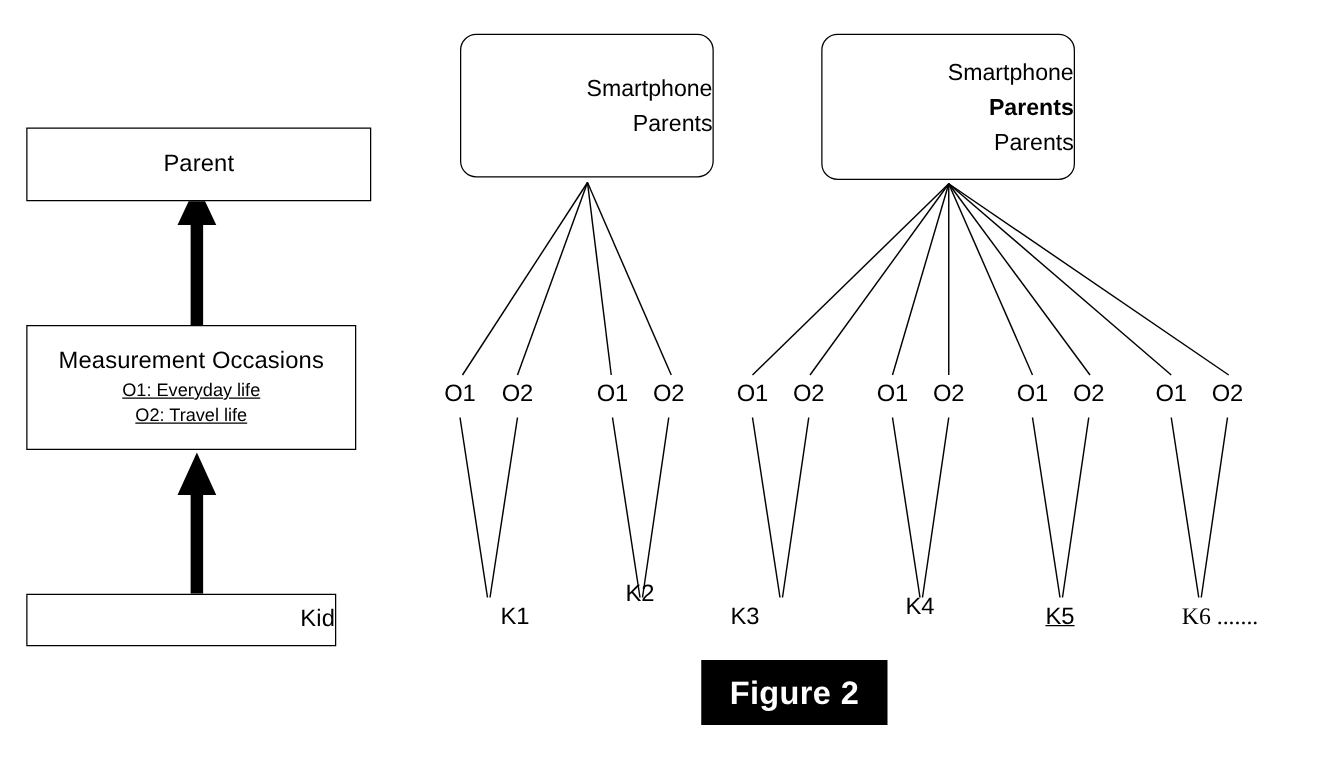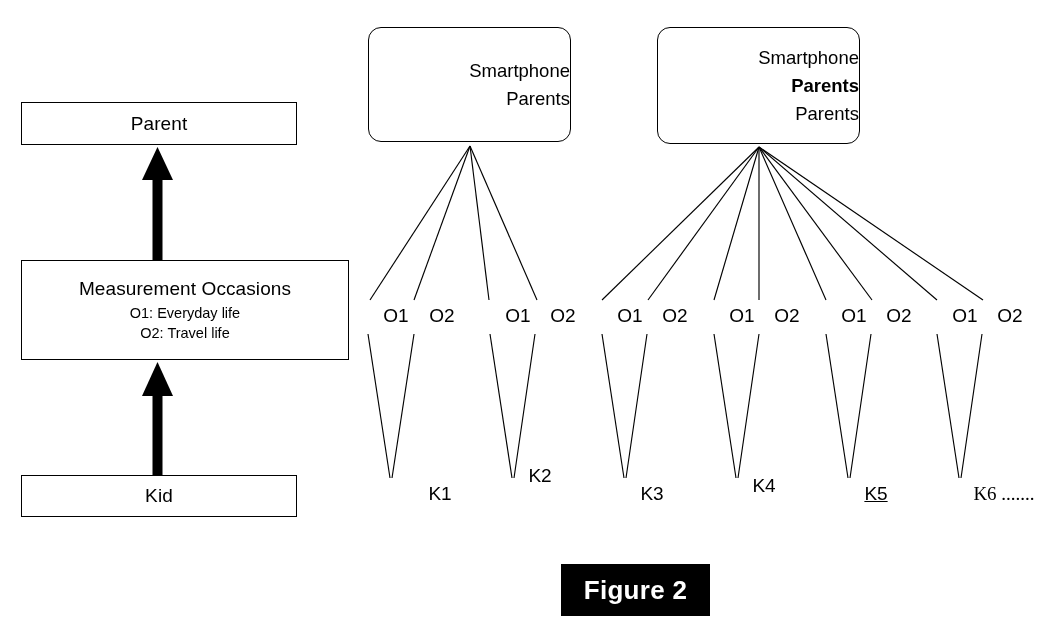--- a/index.html
+++ b/index.html
@@ -33,32 +33,33 @@
     position: absolute;
     box-sizing: border-box;
     border: 1.6px solid #000;
     background: #fff;
     display: flex;
     flex-direction: column;
     align-items: center;
     justify-content: center;
     text-align: center;
   }
-  .box-parent   { left: 21px;  top: 102px; width: 276px; height: 43px; }
-  .box-meas     { left: 21px;  top: 260px; width: 328px; height: 100px; }
-  .box-kid      { left: 21px;  top: 475px; width: 276px; height: 42px; }
+  .box-parent   { left: 21px;  top: 102px; width: 276px; height: 59px; }
+  .box-meas     { left: 21px;  top: 260px; width: 264px; height: 100px; }
+  .box-kid      { left: 21px;  top: 475px; width: 248px; height: 42px; align-items: flex-end; }
 
   .box-title {
     font-size: 19px;
     line-height: 24px;
     letter-spacing: .1px;
   }
   .box-sub {
     font-size: 14.5px;
     line-height: 20px;
+    text-decoration: underline;
   }
   .box-meas .box-title { margin-bottom: 2px; }
 
   
   .round-box {
     position: absolute;
     box-sizing: border-box;
     border: 1.6px solid #000;
     border-radius: 13px;
     background: #fff;
@@ -77,39 +78,37 @@
   .round-line.strong { font-weight: bold; }
 
   
   .node-label {
     position: absolute;
     transform: translate(-50%, -50%);
     font-size: 19px;
     line-height: 20px;
     white-space: nowrap;
     text-align: center;
-    margin-left: 28px;
   }
 
   
   .caption-banner {
     position: absolute;
     left: 561px;
     top: 528px;
     width: 149px;
     height: 52px;
     background: #000000;
     color: #ffffff;
     display: flex;
     align-items: center;
     justify-content: center;
     font-size: 26px;
     font-weight: bold;
     letter-spacing: .3px;
-    margin-top: 36px;
   }
 </style>
 </head>
 <body>
 
 <div id="stage">
 
   <svg class="svg-layer" viewBox="0 0 1054 620">
     <g stroke="#000" stroke-width="1.15" fill="none">
       <line x1="470" y1="146" x2="370" y2="300"></line>
@@ -195,21 +194,21 @@
       <div class="node-label" style="left: 759px; top: 316px;">O2</div>
       <div class="node-label" style="left: 826px; top: 316px;">O1</div>
       <div class="node-label" style="left: 871px; top: 316px;">O2</div>
       <div class="node-label" style="left: 937px; top: 316px;">O1</div>
       <div class="node-label" style="left: 982px; top: 316px;">O2</div>
     </div>
 
   <div id="kid-nodes">
       <div class="node-label" style="left: 412px; top: 494px;">K1</div>
       <div class="node-label" style="left: 512px; top: 476px;">K2</div>
-      <div class="node-label" style="left: 624px; top: 494px;">K3</div>
+      <div class="node-label" style="left: 596px; top: 494px;">K3</div>
       <div class="node-label" style="left: 736px; top: 486px;">K4</div>
       <div class="node-label" style="left: 848px; top: 494px; text-decoration: underline;">K5</div>
       <div class="node-label" style="left: 976px; top: 494px; font-family: Liberation Serif, serif;">K6 .......</div>
     </div>
 
   <div class="caption-banner">
     <span>Figure 2</span>
   </div>
 
 </div>

